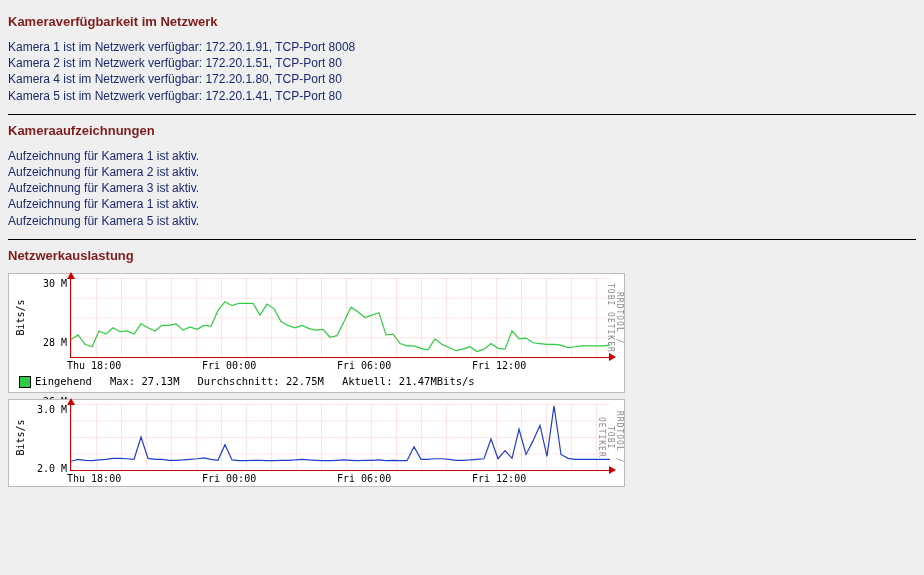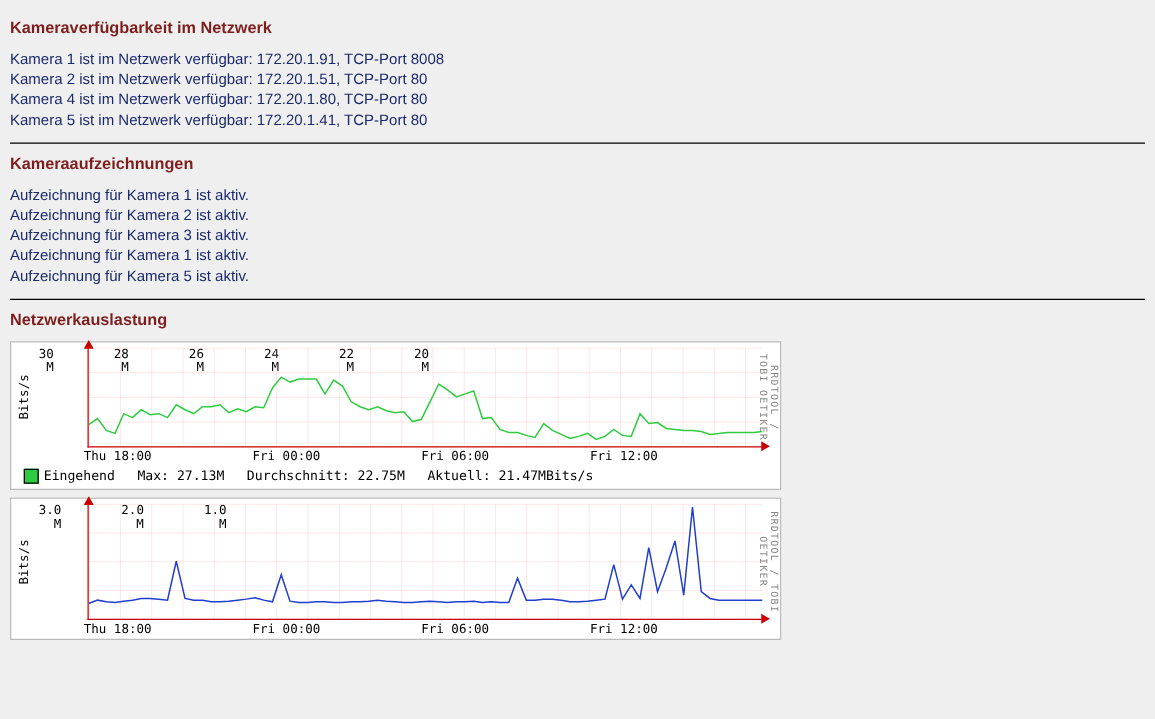--- a/index.html
+++ b/index.html
@@ -50,21 +50,21 @@
   .y-label span {
     transform: rotate(-90deg);
     font-size: 10px;
     color: #000;
     white-space: nowrap;
     font-family: monospace;
   }
   .y-ticks {
     width: 36px;
     display: flex;
-    flex-direction: row;
+    flex-direction: column;
     justify-content: space-between;
     text-align: right;
     font-size: 10px;
     font-family: monospace;
     color: #000;
     padding: 0 3px 0 0;
     gap: 48px;
   }
   .plot {
     position: relative;
@@ -194,21 +194,21 @@
     </div>
     <div class="legend">
       <span><span class="swatch" style="background:#2ecc40;"></span><span>Eingehend</span></span>
       <span><span>Max:</span> <span>27.13M</span></span>
       <span><span>Durchschnitt:</span> <span>22.75M</span></span>
       <span><span>Aktuell:</span> <span>21.47MBits/s</span></span>
     </div>
   </div>
 
   <div class="chart-box">
-    <div class="chart-inner" style="height:93px;">
+    <div class="chart-inner" style="height:67px;">
       <div class="y-label">
           <span>Bits/s</span>
         </div>
       <div class="y-ticks" style="justify-content:space-around;">
         <div>3.0 M</div>
         <div>2.0 M</div>
         <div>1.0 M</div>
       </div>
       <div class="plot" id="plot1">
         <div class="arrow-up"></div>

